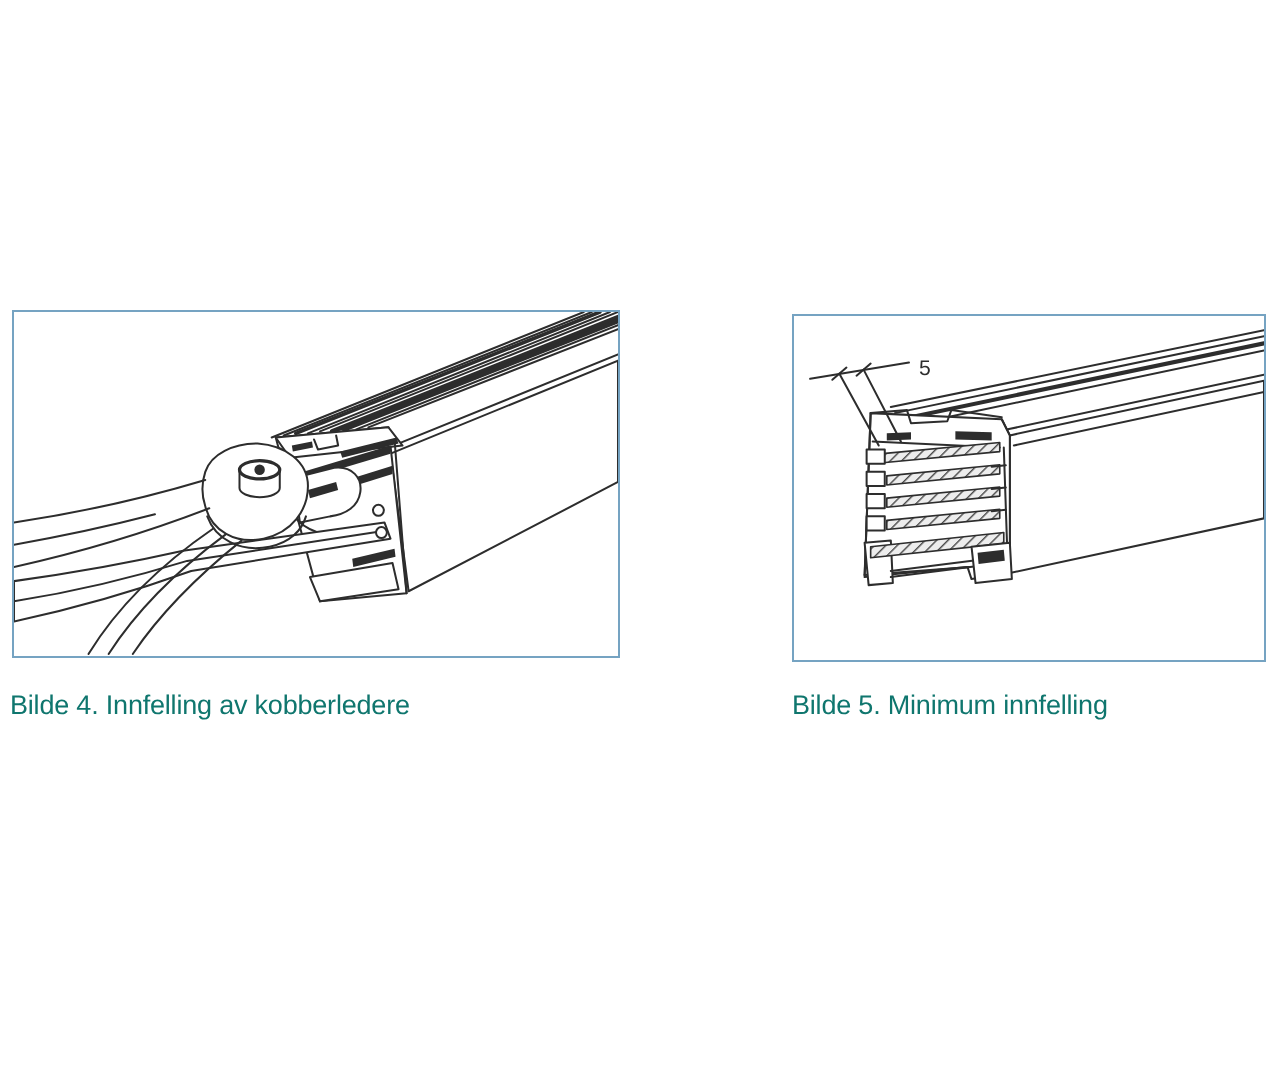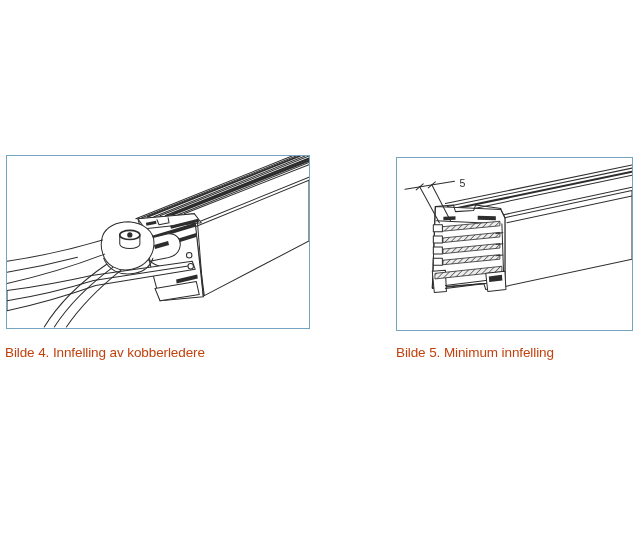--- a/index.html
+++ b/index.html
@@ -8,21 +8,21 @@
     font-family:"Liberation Sans",sans-serif;overflow:hidden;
   }
   .figure-frame{
     position:absolute;box-sizing:border-box;
     border:1.5px solid #75a3c2;background:#ffffff;
   }
   #frame-left{left:6px;top:155px;width:304px;height:174px;}
   #frame-right{left:396px;top:157px;width:237px;height:174px;}
   .figure-frame svg{display:block;width:100%;height:100%;}
   .caption{
-    position:absolute;font-size:13.5px;line-height:17px;color:#c2410c;
+    position:absolute;font-size:13.5px;line-height:17px;color:#0f766e;
     letter-spacing:-0.1px;white-space:nowrap;
   }
   #caption-left{left:5px;top:344px;}
   #caption-right{left:396px;top:344px;text-align:center;}
   .art{stroke:#2d2d2d;fill:none;stroke-width:1;stroke-linejoin:round;stroke-linecap:round;}
   .fw{fill:#ffffff;}
   .fd{fill:#2d2d2d;stroke:none;}
   .hatch{fill:url(#hat);stroke:#2d2d2d;stroke-width:0.8;}
   .dim-text{fill:#2d2d2d;stroke:none;font-family:"Liberation Sans",sans-serif;font-size:10.5px;}
 </style>

